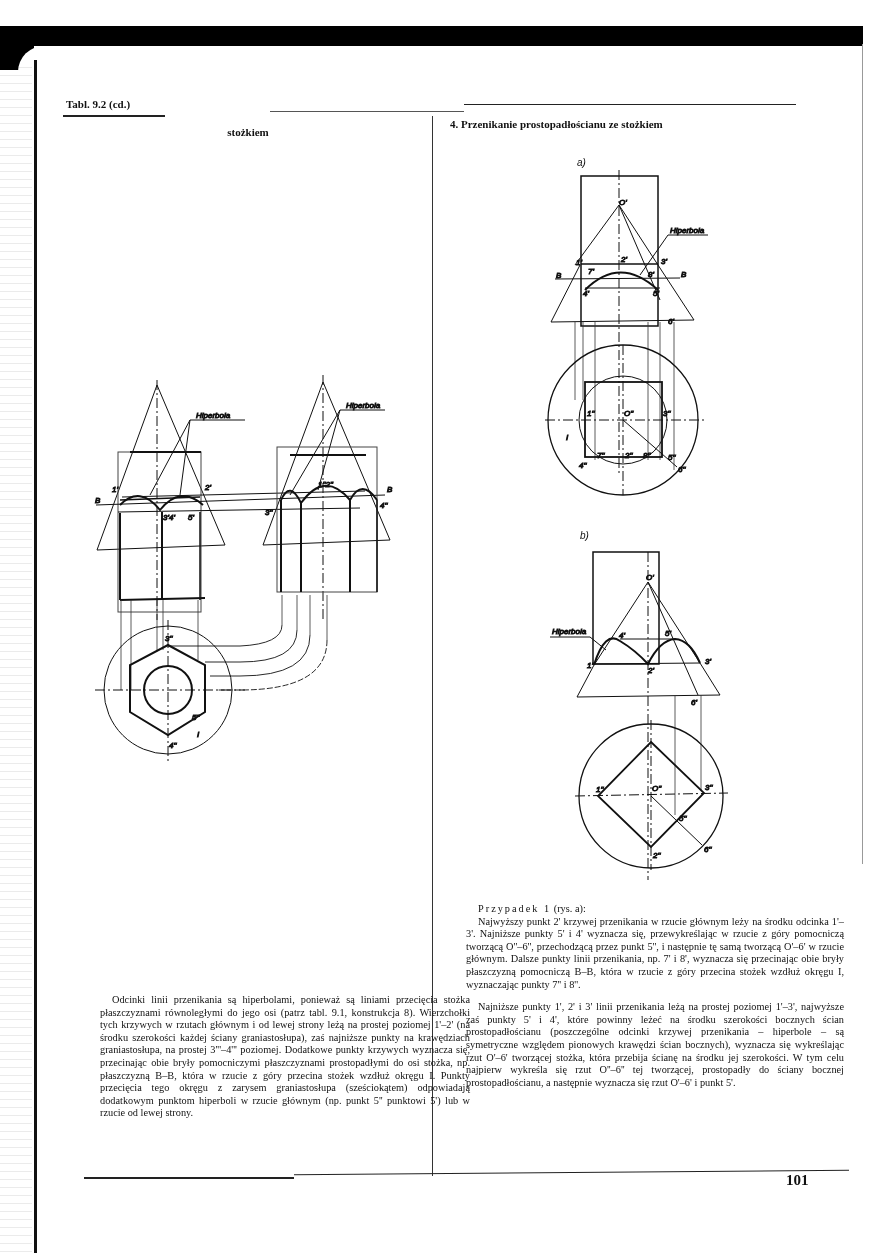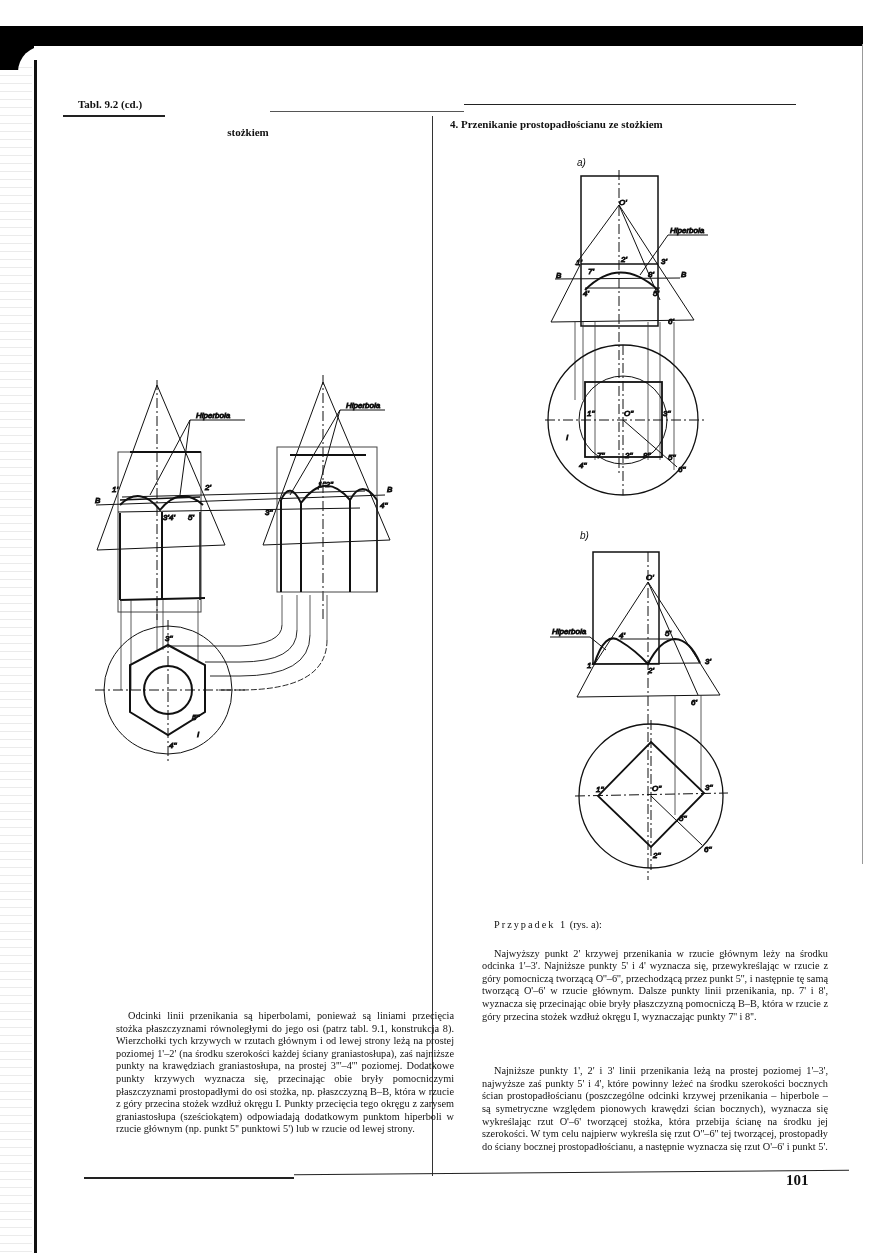--- a/index.html
+++ b/index.html
@@ -4,26 +4,26 @@
 <style>
   html, body { margin:0; padding:0; }
   body { width:893px; height:1253px; background:#fff; position:relative; overflow:hidden; font-family:"Liberation Serif", serif; color:#111; }
   .topbar { position:absolute; left:0; top:26px; width:863px; height:20px; background:#000; }
   .corner { position:absolute; left:0; top:40px; width:34px; height:30px; background:#000; border-bottom-right-radius:0; }
   .corner-mask { position:absolute; left:18px; top:46px; width:40px; height:40px; background:#fff; border-top-left-radius:26px; }
   .leftedge { position:absolute; left:34px; top:60px; width:3px; height:1193px; background:#111; }
   .leftnoise { position:absolute; left:0; top:60px; width:32px; height:1193px;
      background: repeating-linear-gradient(180deg, rgba(0,0,0,0) 0 7px, rgba(0,0,0,0.08) 7px 8px); }
   .rightedge { position:absolute; left:862px; top:44px; width:1px; height:820px; background:#999; }
-  .tabl { position:absolute; left:66px; top:98px; font-weight:bold; font-size:11px; font-family:"Liberation Serif", serif;margin-left:12px; }
+  .tabl { position:absolute; left:66px; top:98px; font-weight:bold; font-size:11px; font-family:"Liberation Serif", serif; }
   .hr { position:absolute; height:1.5px; background:#222; }
   .vr { position:absolute; width:1px; background:#333; }
   .sec-title { position:absolute; font-weight:bold; font-size:11px; line-height:13px; }
   .para { position:absolute; font-size:10.3px; line-height:12.6px; text-align:justify; }
-  .para p { margin:16px; }
+  .para p { margin:0; }
   .para .indent { text-indent:12px; }
   .spaced { letter-spacing:2px; }
   .pagenum { position:absolute; left:786px; top:1172px; font-size:15px; font-weight:bold; }
   svg { position:absolute; overflow:visible; }
   svg text { font-family:"Liberation Sans", sans-serif; font-style:italic; font-size:8px; fill:#111; }
   .fig-label { position:absolute; font-style:italic; font-size:10px; font-family:"Liberation Sans", sans-serif; }
 </style>
 </head>
 <body>
 

